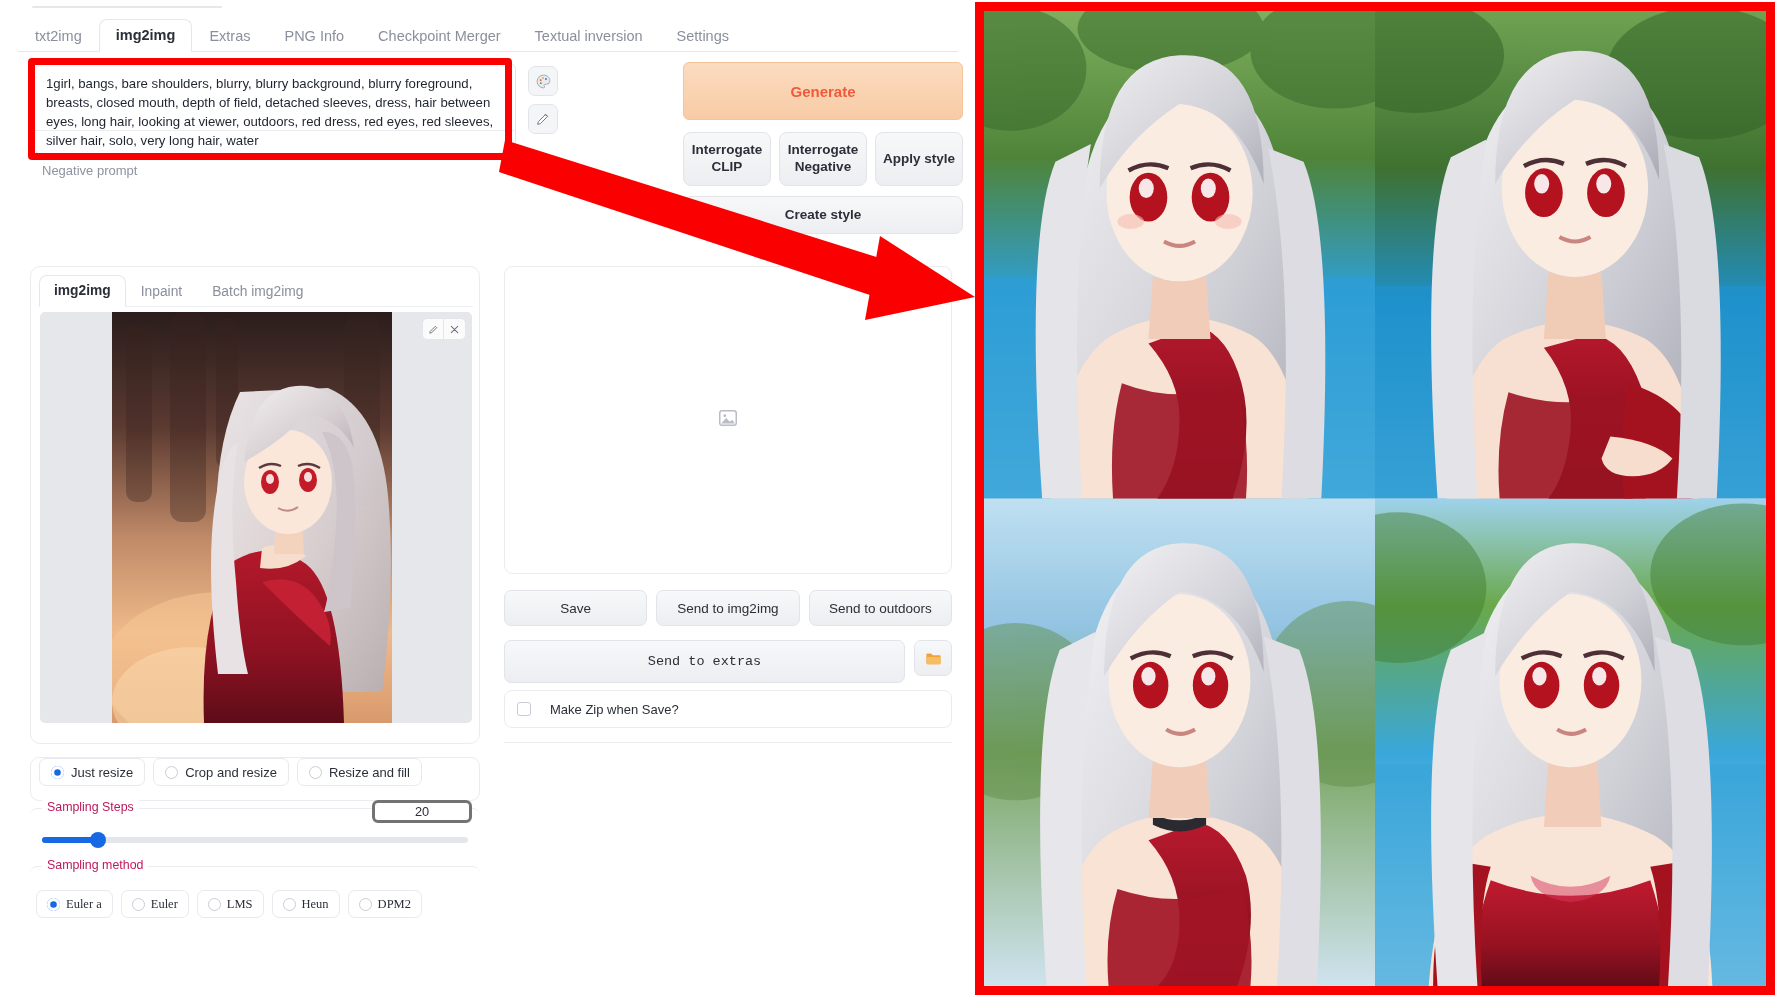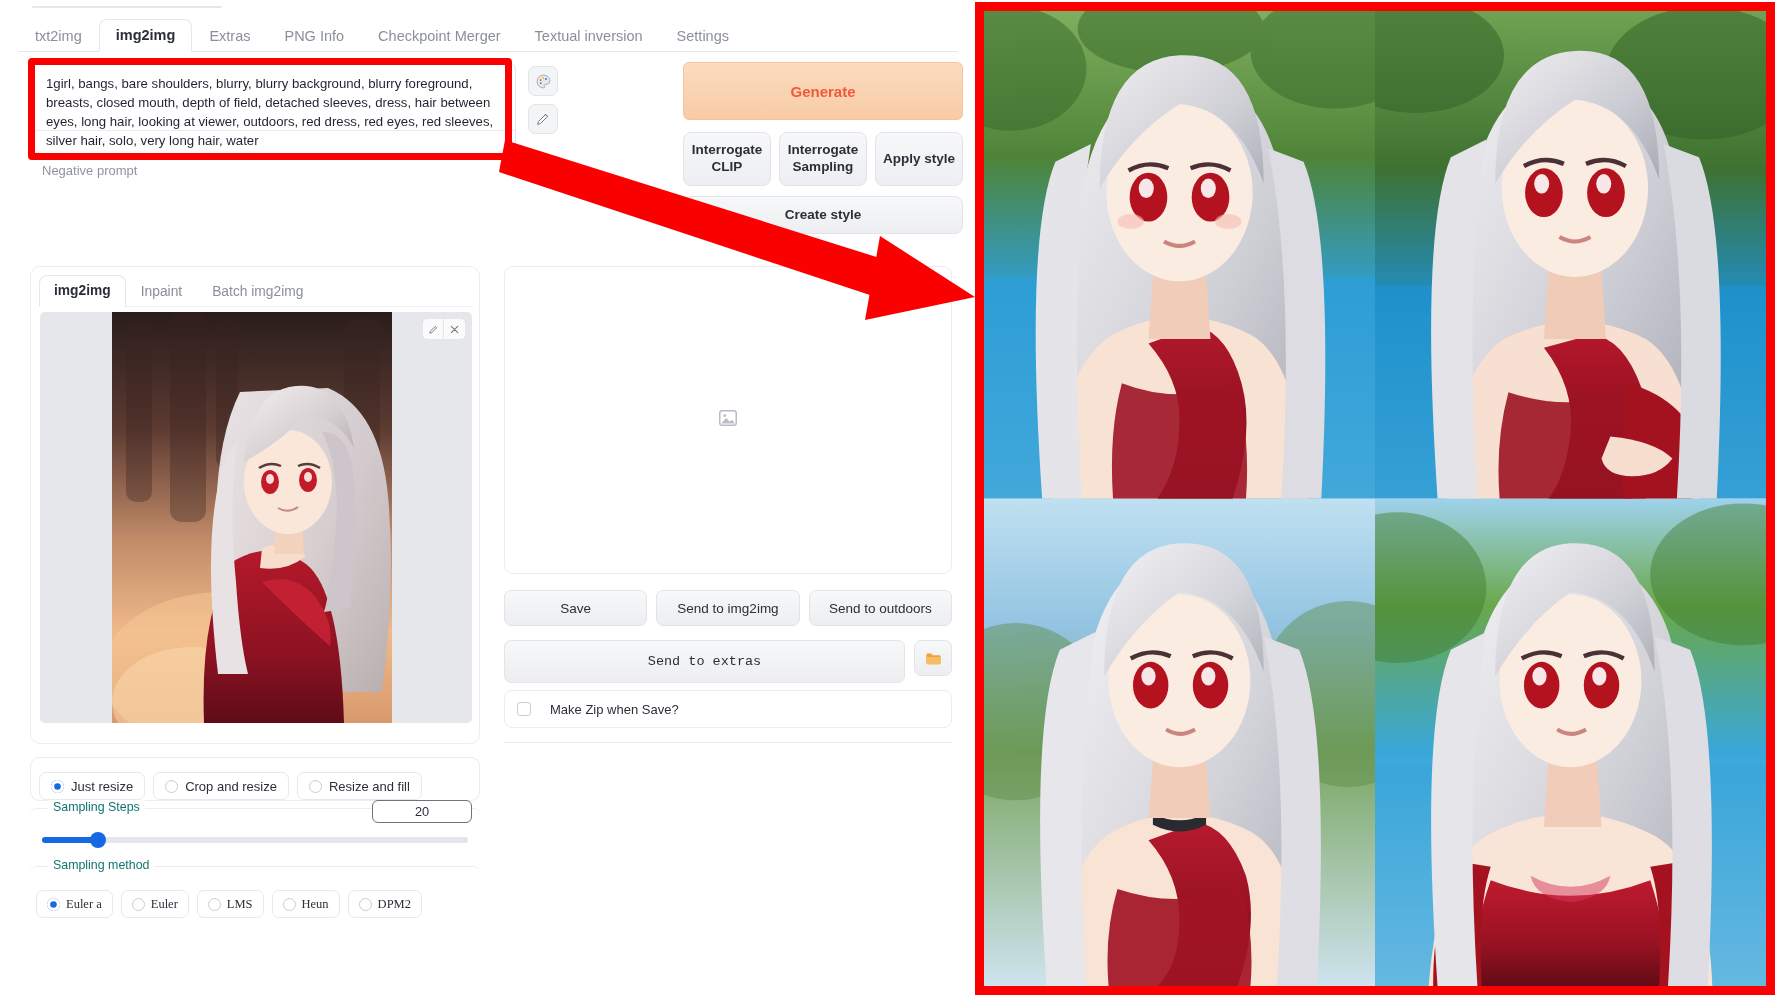--- a/index.html
+++ b/index.html
@@ -132,49 +132,49 @@
   .img-tool {
     width: 21px; height: 20px; display:flex; align-items:center; justify-content:center;
     color:#6b7180; font-size: 12px; cursor:pointer; border-right:1px solid #e4e6eb;
   }
   .img-tool:last-child { border-right:none; }
 
   
   .resize-row {
     position:absolute; left:30px; top: 757px; width: 450px; height: 44px;
     border:1px solid #ececf0; border-radius: 9px; background:#fff;
-    display:flex; align-items:flex-end; padding: 0 8px; gap: 8px;
+    display:flex; align-items:flex-start; padding: 0 8px; gap: 8px;
   }
   .radio-pill {
     display:flex; align-items:center; gap: 7px;
     border:1px solid #e7e9ee; border-radius: 7px; background:#fff;
     height: 28px; padding: 0 11px; font-size: 13px; color:#2b2f38; cursor:pointer;
   }
   .radio-dot {
     width: 13px; height: 13px; border-radius: 50%;
     border: 1px solid #c9ccd4; background:#fff; flex: 0 0 auto;
   }
   .radio-dot.on {
     border: none; background: #1668e3;
     box-shadow: inset 0 0 0 3.2px #ffffff;
   }
 
   
   .steps-block { position:absolute; left:30px; top: 808px; width: 450px; height: 48px; }
   .field-legend {
     position:absolute; left: 12px; top: -8px; background:#fff; padding: 0 5px;
-    font-size: 12.4px; color:#0f766e; z-index: 3; margin-left: 6px;
+    font-size: 12.4px; color:#be185d; z-index: 3;
   }
   .field-frame {
     position:absolute; left:0; top:0; width: 450px; height: 20px;
     border-top:1px solid #eaecef; border-radius: 7px 7px 0 0;
   }
   .num-box {
     position:absolute; right: 8px; top: -8px; width: 100px; height: 23px;
-    border:1px solid #737373; border-radius: 6px; background:#fff;
+    border:3px solid #737373; border-radius: 6px; background:#fff;
     display:flex; align-items:center; justify-content:center;
     font-size: 12.8px; color:#2b2f38;
   }
   .slider-track {
     position:absolute; left: 12px; top: 29px; width: 426px; height: 6px;
     background:#e4e6eb; border-radius: 4px;
   }
   .slider-fill { position:absolute; left:0; top:0; height:6px; width: 56px; background:#1668e3; border-radius:4px; }
   .slider-knob {
     position:absolute; left: 48px; top: -5px; width: 16px; height: 16px;
@@ -295,21 +295,21 @@
             <path d="M4 20l4-1 11-11-3-3L5 16l-1 4z" fill="#ffffff" stroke="#6b7180" stroke-width="1.4" stroke-linejoin="round"></path>
             <path d="M15 5l3 3" stroke="#4a5a8a" stroke-width="1.4"></path>
           </svg>
         </div>
       </div>
 
       <div class="gen-area">
         <div class="generate-btn">Generate</div>
         <div class="btn-row">
           <div class="gbtn two">Interrogate CLIP</div>
-          <div class="gbtn two">Interrogate Sampling</div>
+          <div class="gbtn two">Interrogate Negative</div>
           <div class="gbtn two">Apply style</div>
         </div>
         <div class="gbtn wide">Create style</div>
       </div>
     </div>
 
     <div class="left-panel">
       <div class="subtabs">
         <div class="subtab active">img2img</div>
         <div class="subtab">Inpaint</div>

